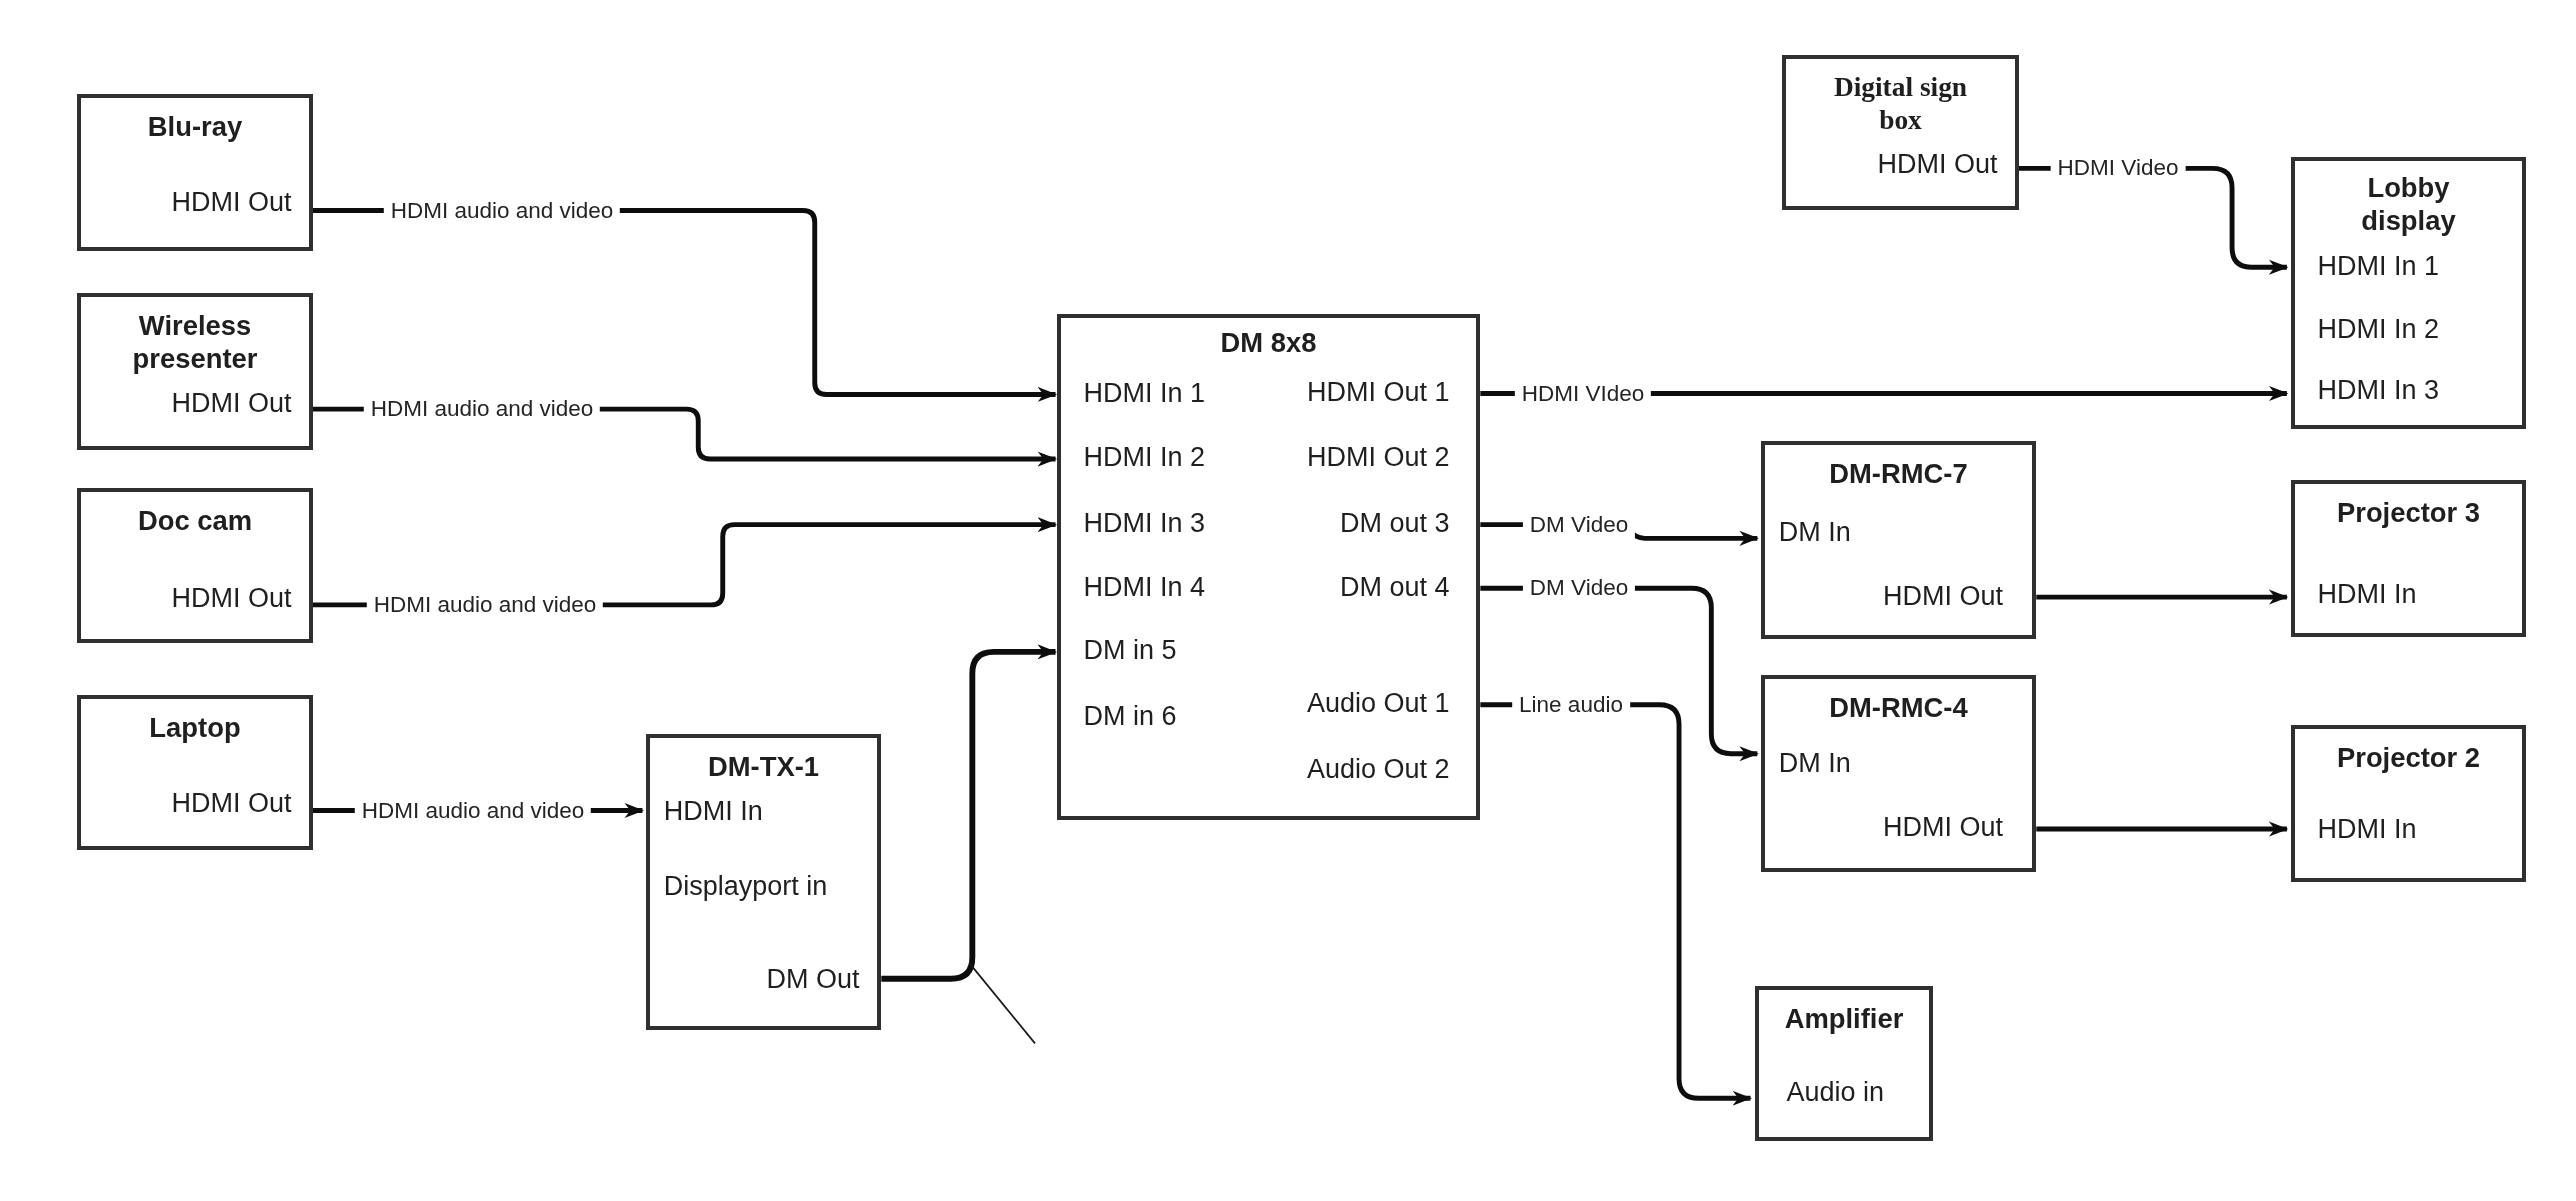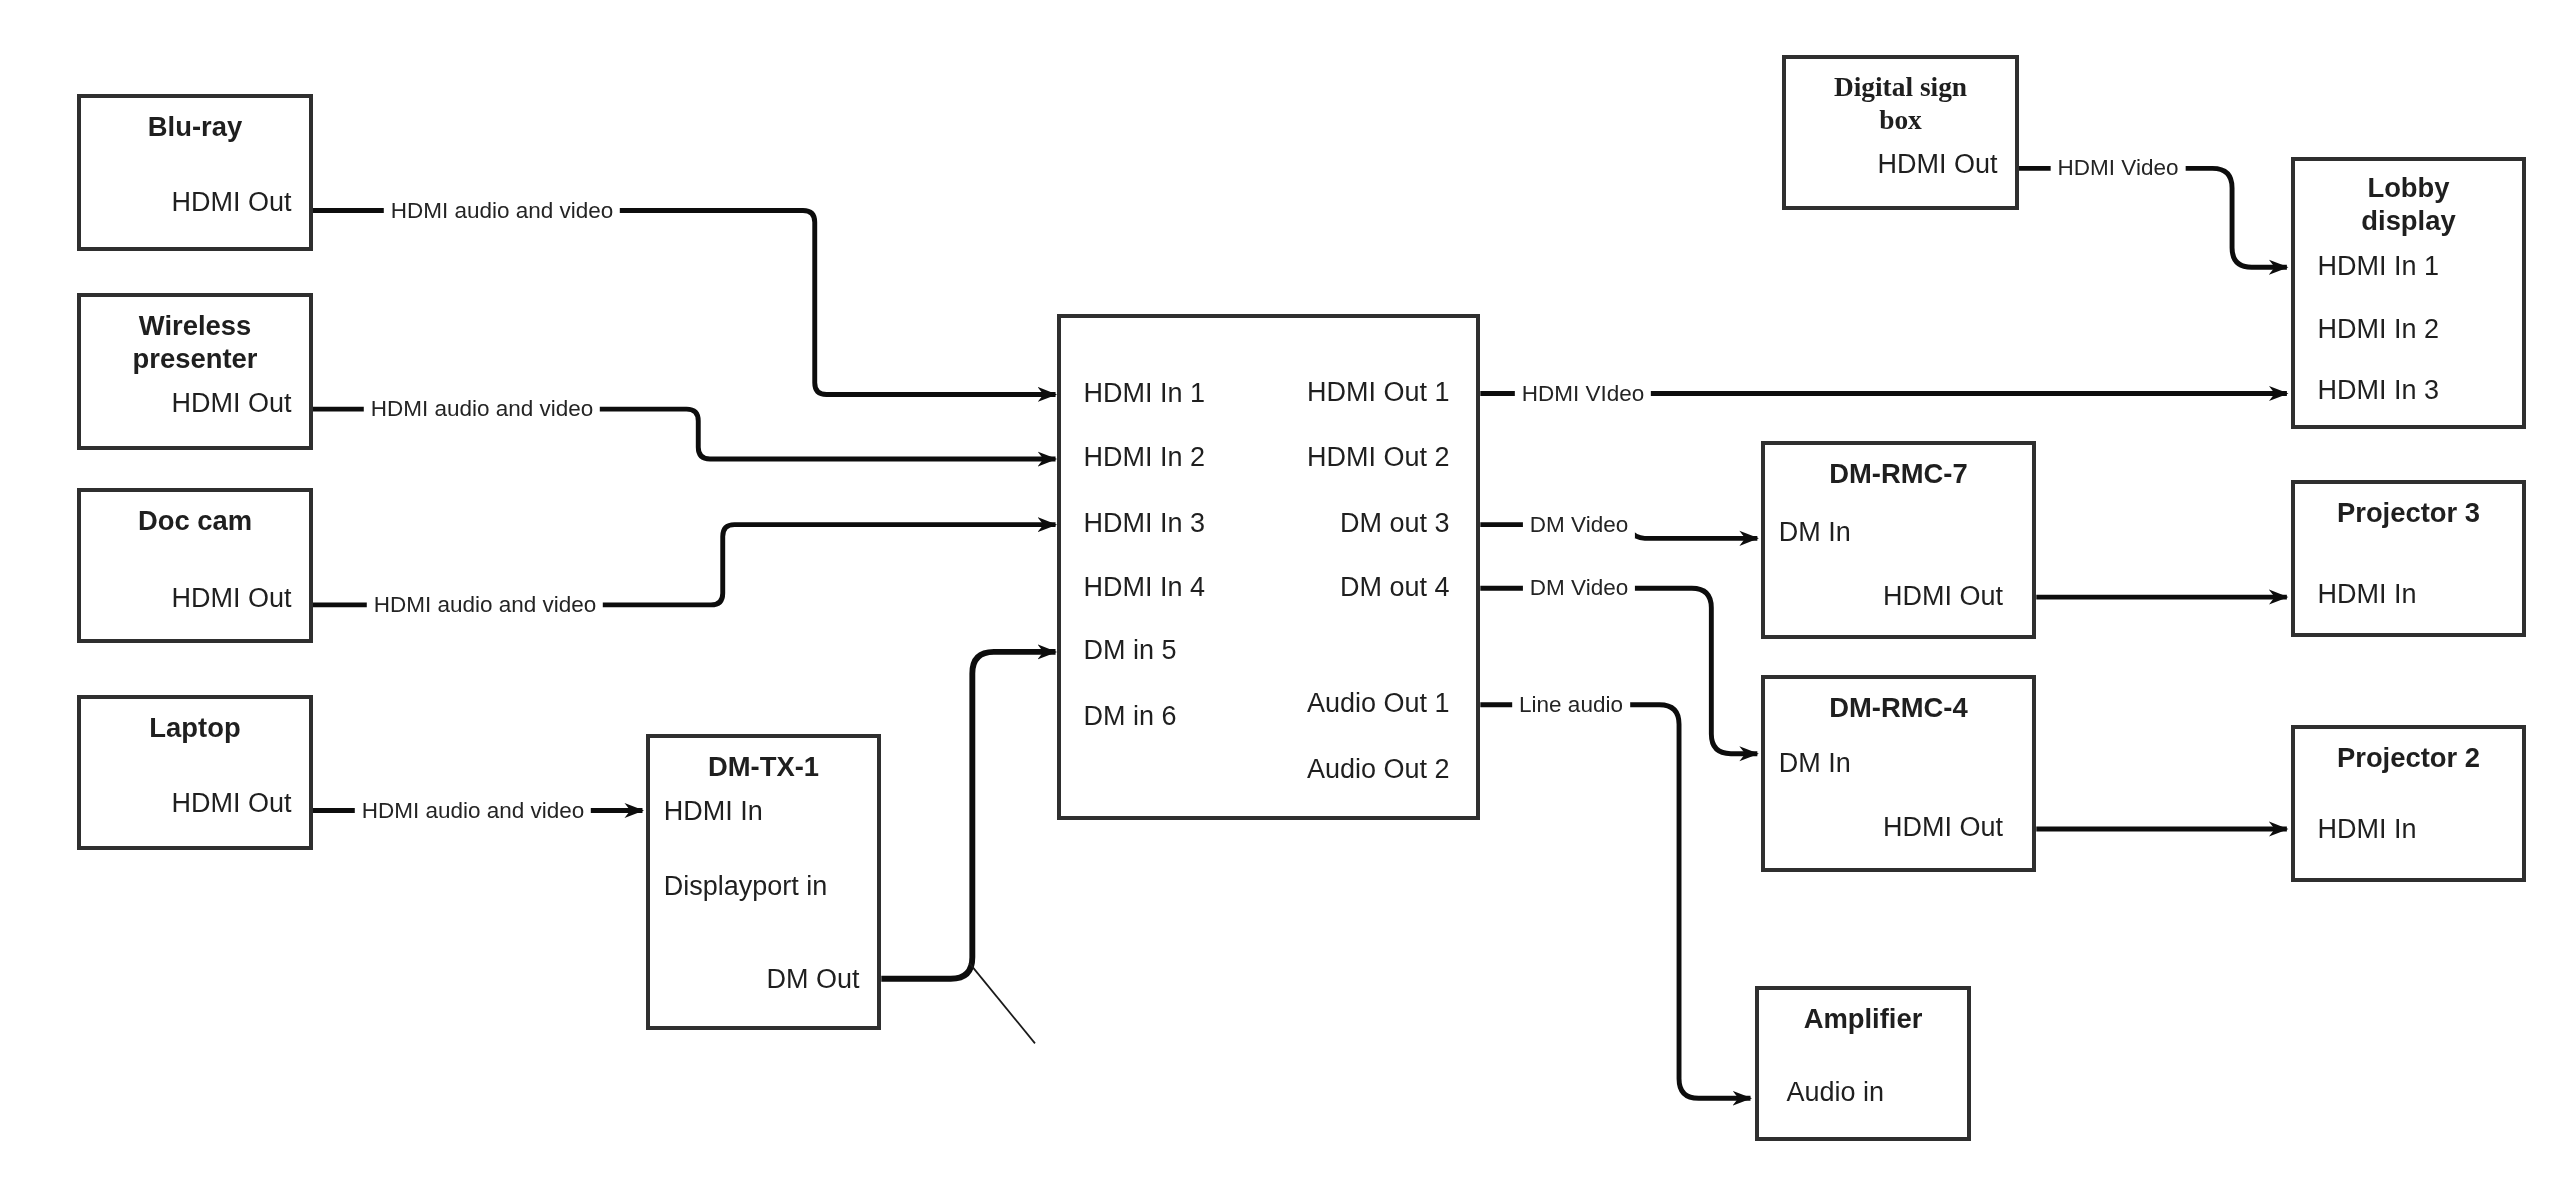--- a/index.html
+++ b/index.html
@@ -83,20 +83,21 @@
   </div>
 
   <div class="node" style="left:646px;top:734px;width:235px;height:296px">
     <div class="title">DM-TX-1</div>
     <div class="port" style="left:13.7px;top:59px">HDMI In</div>
     <div class="port" style="left:13.7px;top:134px">Displayport in</div>
     <div class="port" style="right:17.6px;top:227px">DM Out</div>
   </div>
 
   <div class="node" style="left:1057px;top:314px;width:423px;height:506px">
+    <div class="title" style="margin-top:7.8px">DM 8x8</div>
     <div class="port" style="left:22.5px;top:61px">HDMI In 1</div>
     <div class="port" style="left:22.5px;top:125px">HDMI In 2</div>
     <div class="port" style="left:22.5px;top:191px">HDMI In 3</div>
     <div class="port" style="left:22.5px;top:255px">HDMI In 4</div>
     <div class="port" style="left:22.5px;top:318px">DM in 5</div>
     <div class="port" style="left:22.5px;top:384px">DM in 6</div>
     <div class="port" style="right:26.4px;top:60px">HDMI Out 1</div>
     <div class="port" style="right:26.4px;top:125px">HDMI Out 2</div>
     <div class="port" style="right:26.4px;top:191px">DM out 3</div>
     <div class="port" style="right:26.4px;top:255px">DM out 4</div>
@@ -131,21 +132,21 @@
   <div class="node" style="left:2291px;top:480px;width:235px;height:157px">
     <div class="title">Projector 3</div>
     <div class="port" style="left:22.5px;top:96px">HDMI In</div>
   </div>
 
   <div class="node" style="left:2291px;top:725px;width:235px;height:157px">
     <div class="title">Projector 2</div>
     <div class="port" style="left:22.5px;top:86px">HDMI In</div>
   </div>
 
-  <div class="node" style="left:1755px;top:986px;width:216px;height:155px">
+  <div class="node" style="left:1755px;top:986px;width:178px;height:155px">
     <div class="title">Amplifier</div>
     <div class="port" style="left:27.4px;top:88px">Audio in</div>
   </div>
 
 
   <div class="elabel" style="left:502px;top:211px">HDMI audio and video</div>
   <div class="elabel" style="left:482px;top:409px">HDMI audio and video</div>
   <div class="elabel" style="left:485px;top:605px">HDMI audio and video</div>
   <div class="elabel" style="left:473px;top:811px">HDMI audio and video</div>
   <div class="elabel" style="left:1583px;top:394px">HDMI VIdeo</div>

